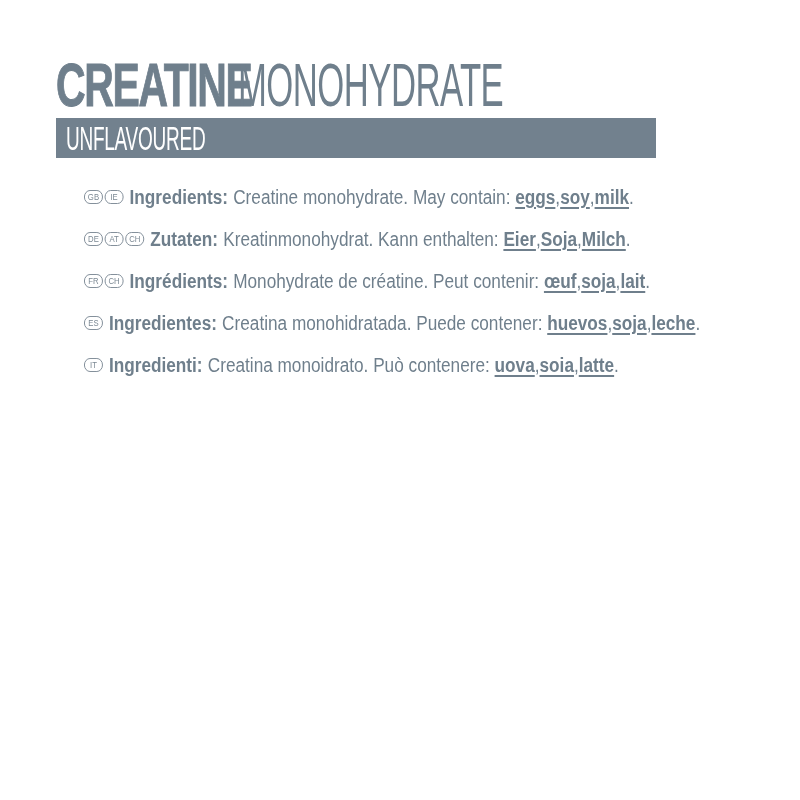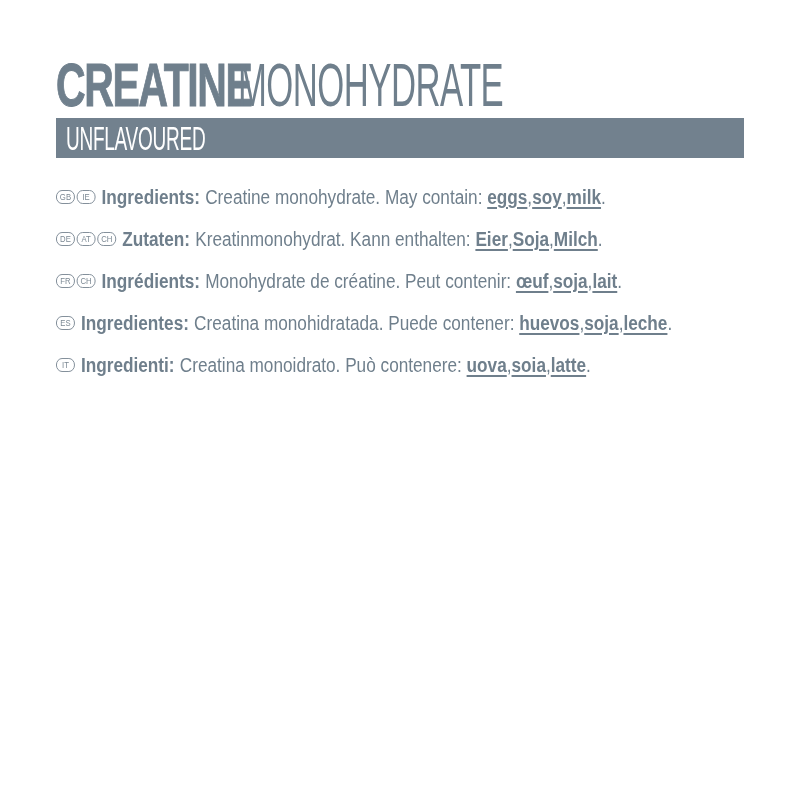--- a/index.html
+++ b/index.html
@@ -45,21 +45,21 @@
       letter-spacing: -1px;
       transform: scaleX(0.56);
       transform-origin: left bottom;
       display: inline-block;
       margin-left: -4px;
     }
     .flavour-bar {
       position: absolute;
       left: 56px;
       top: 118px;
-      width: 688px;
+      width: 600px;
       height: 40px;
       background: #72818e;
       box-sizing: border-box;
     }
     .flavour-text {
       position: absolute;
       left: 10px;
       top: 3px;
       font-family: "Liberation Sans", sans-serif;
       font-size: 34px;
@@ -77,20 +77,21 @@
       width: 720px;
     }
     .row {
       height: 42px;
       display: flex;
       align-items: center;
       white-space: nowrap;
       font-size: 20px;
       line-height: 24px;
       color: #6f7f8c;
+      margin-left: 28px;
     }
     .row-inner {
       display: inline-flex;
       align-items: center;
       transform: scaleX(0.86);
       transform-origin: left center;
     }
     .badges {
       display: inline-flex;
       align-items: center;

